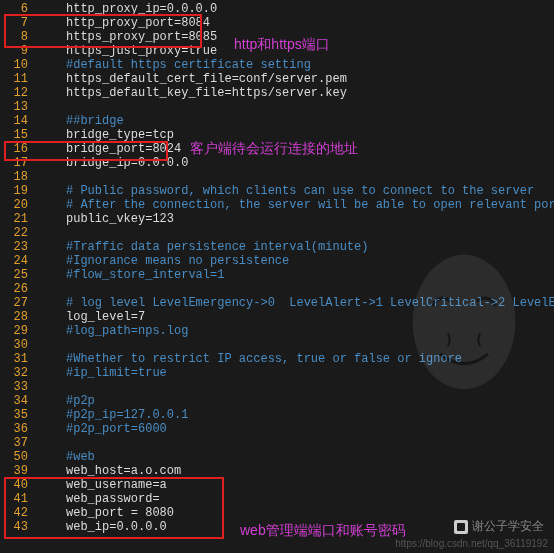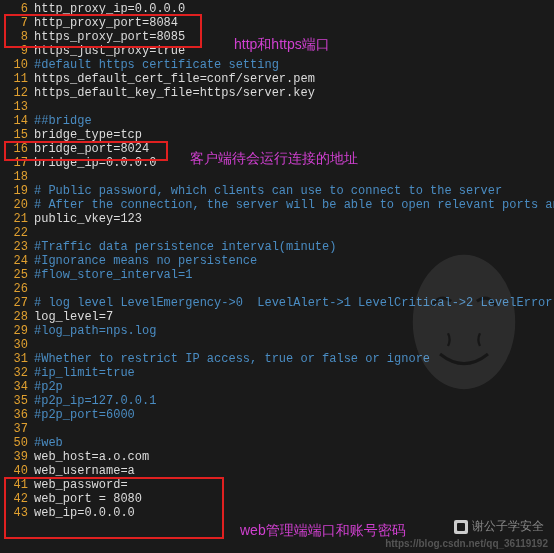--- a/index.html
+++ b/index.html
@@ -27,20 +27,21 @@
   .gutter {
     width: 28px;
     text-align: right;
     padding-right: 6px;
     color: #e0a030;
     flex-shrink: 0;
   }
   .code {
     flex: 1;
     position: relative;
+    margin-left: 32px;
   }
   .comment { color: #4a8cc2; }
   .plain   { color: #dcdcdc; }
   .box-red {
     position: absolute;
     border: 2px solid #e02020;
     pointer-events: none;
   }
   .anno {
     position: absolute;
@@ -68,21 +69,20 @@
     content:"";position:absolute;left:3px;top:3px;
     width:8px;height:8px;background:#1a1a1a;border-radius:1px;
   }
   .url {
     position: absolute;
     right: 6px;
     bottom: 4px;
     color: #555;
     font-size: 10px;
     font-family: sans-serif;
-    font-weight: bold;
   }
   .face {
     position:absolute;
     right:10px; top:230px;
     width:160px; height:200px;
     opacity:0.08;
     pointer-events:none;
   }
 </style>
 </head>
@@ -109,38 +109,39 @@
     <div class="line"><span class="gutter">23</span><span class="code comment">#Traffic data persistence interval(minute)</span></div>
     <div class="line"><span class="gutter">24</span><span class="code comment">#Ignorance means no persistence</span></div>
     <div class="line"><span class="gutter">25</span><span class="code comment">#flow_store_interval=1</span></div>
     <div class="line"><span class="gutter">26</span><span class="code plain"></span></div>
     <div class="line"><span class="gutter">27</span><span class="code comment"># log level LevelEmergency-&gt;0  LevelAlert-&gt;1 LevelCritical-&gt;2 LevelError-&gt;3 Lev</span></div>
     <div class="line"><span class="gutter">28</span><span class="code plain">log_level=7</span></div>
     <div class="line"><span class="gutter">29</span><span class="code comment">#log_path=nps.log</span></div>
     <div class="line"><span class="gutter">30</span><span class="code plain"></span></div>
     <div class="line"><span class="gutter">31</span><span class="code comment">#Whether to restrict IP access, true or false or ignore</span></div>
     <div class="line"><span class="gutter">32</span><span class="code comment">#ip_limit=true</span></div>
+    <div class="line"><span class="gutter">33</span><span class="code plain"></span></div>
     <div class="line"><span class="gutter">34</span><span class="code comment">#p2p</span></div>
     <div class="line"><span class="gutter">35</span><span class="code comment">#p2p_ip=127.0.0.1</span></div>
     <div class="line"><span class="gutter">36</span><span class="code comment">#p2p_port=6000</span></div>
     <div class="line"><span class="gutter">37</span><span class="code plain"></span></div>
     <div class="line"><span class="gutter">50</span><span class="code comment">#web</span></div>
     <div class="line"><span class="gutter">39</span><span class="code plain">web_host=a.o.com</span></div>
     <div class="line"><span class="gutter">40</span><span class="code plain">web_username=a</span></div>
     <div class="line"><span class="gutter">41</span><span class="code plain">web_password=</span></div>
     <div class="line"><span class="gutter">42</span><span class="code plain">web_port = 8080</span></div>
     <div class="line"><span class="gutter">43</span><span class="code plain">web_ip=0.0.0.0</span></div>
   </div>
 
 <div class="box-red" style="left:4px; top:14px; width:194px; height:30px;"></div>
 <div class="box-red" style="left:4px; top:141px; width:160px; height:16px;"></div>
 <div class="box-red" style="left:4px; top:477px; width:216px; height:58px;"></div>
 
 <div class="anno" style="left:206px; top:36px;margin-left:28px;">http和https端口</div>
-<div class="anno" style="left:190px; top:150px;text-align:center;">客户端待会运行连接的地址</div>
+<div class="anno" style="left:190px; top:140px;text-align:center;">客户端待会运行连接的地址</div>
 <div class="anno" style="left:240px; top:522px;">web管理端端口和账号密码</div>
 
 <svg class="face" viewBox="0 0 100 120">
   <ellipse cx="50" cy="55" rx="32" ry="42" fill="#fff"></ellipse>
   <path d="M30 45 q5 -8 12 -3 M58 42 q7 -5 12 3" stroke="#000" stroke-width="2" fill="none"></path>
   <path d="M35 75 q15 12 30 0" stroke="#000" stroke-width="2" fill="none"></path>
   <path d="M40 62 q2 4 0 8 M60 62 q-2 4 0 8" stroke="#000" stroke-width="1.5" fill="none"></path>
 </svg>
 
 <div class="watermark">

